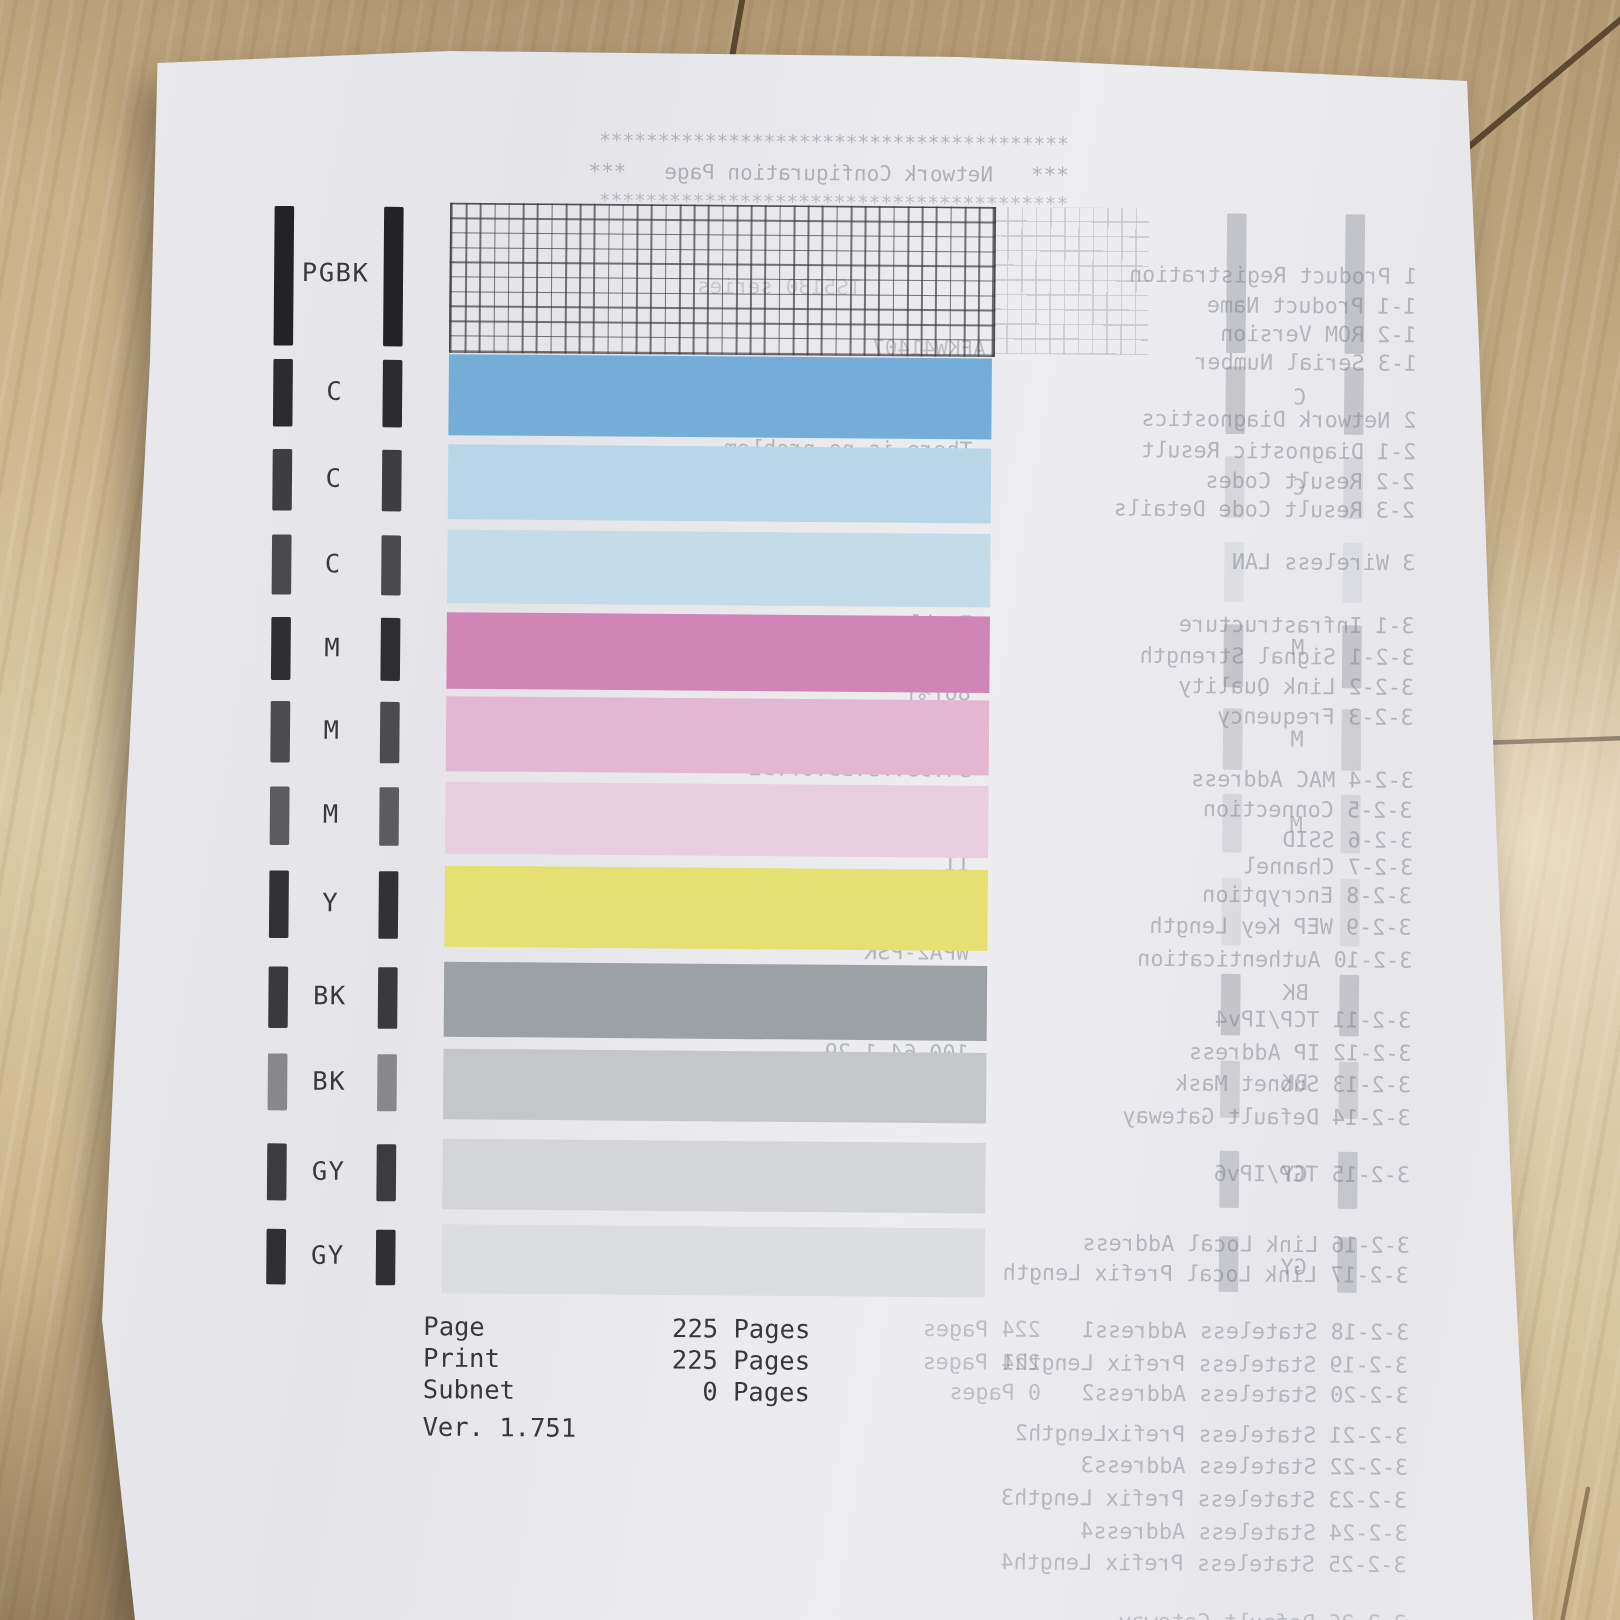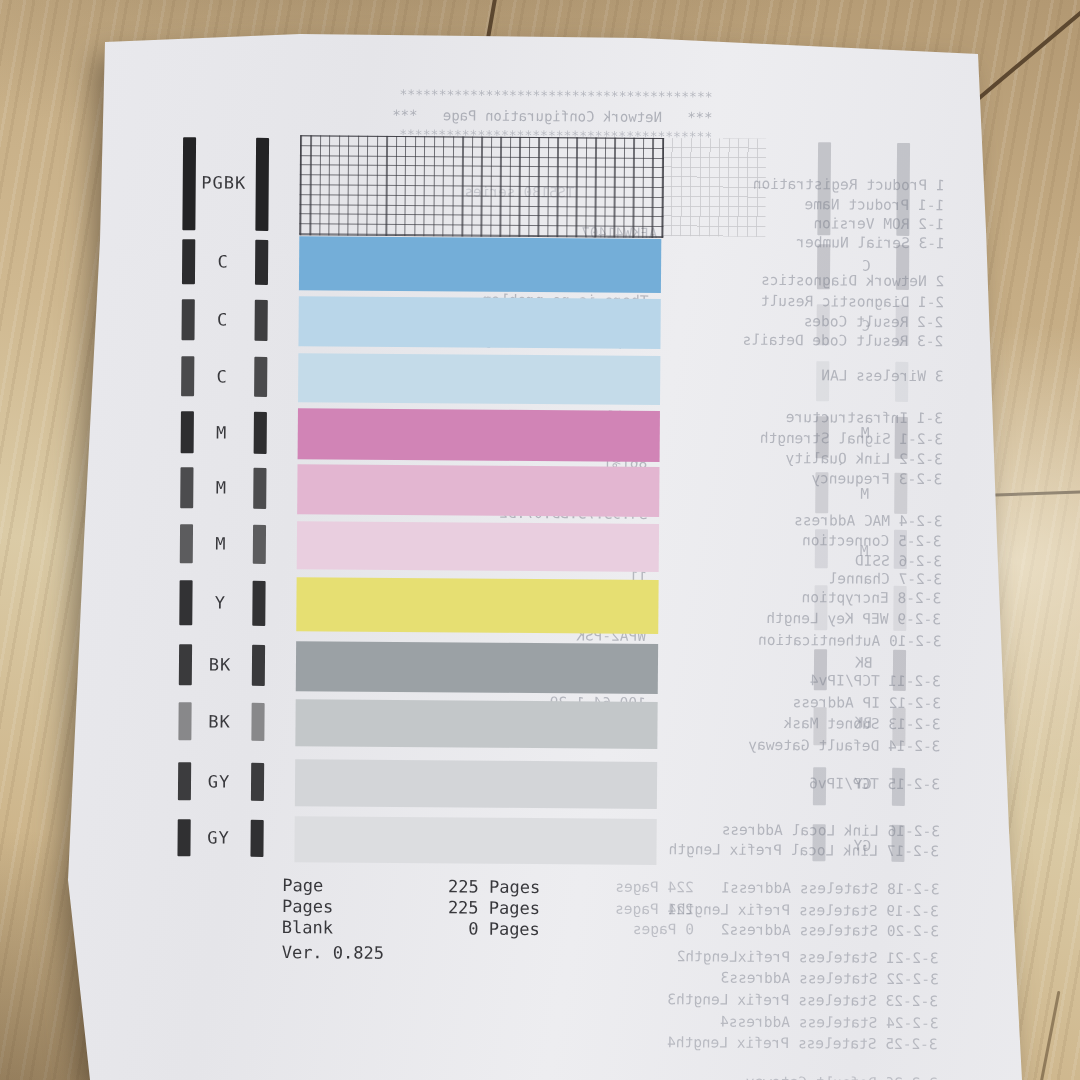--- a/index.html
+++ b/index.html
@@ -166,21 +166,21 @@
           <div class="mline" style="right: 208px; top: 481px; font-size: 14.5px; opacity: 0.5;">M</div>
           <div class="mline" style="right: 208px; top: 538px; font-size: 14.5px; opacity: 0.45;">M</div>
           <div class="mline" style="right: 204px; top: 650px; font-size: 14.5px; opacity: 0.5;">BK</div>
           <div class="mline" style="right: 204px; top: 710px; font-size: 14.5px; opacity: 0.45;">BK</div>
           <div class="mline" style="right: 204px; top: 771px; font-size: 14.5px; opacity: 0.5;">GY</div>
           <div class="mline" style="right: 204px; top: 833px; font-size: 14.5px; opacity: 0.5;">GY</div>
         </div>
 
       <div class="print-front">
         <div class="grid"></div>
-        <div class="version">Ver. 0.825</div>
+        <div class="version">Ver. 1.751</div>
       <div class="vbar" style="left: 183px; top: 137px; height: 93px; background: rgb(35, 35, 37);"></div>
           <div class="vbar" style="left: 256px; top: 137px; height: 93px; background: rgb(35, 35, 37);"></div>
           <div class="rowlabel" style="top: 172px;">PGBK</div>
           <div class="vbar" style="left: 183px; top: 239px; height: 45px; background: rgb(44, 44, 46);"></div>
           <div class="vbar" style="left: 256px; top: 239px; height: 45px; background: rgb(44, 44, 46);"></div>
           <div class="rowlabel" style="top: 251px;">C</div>
           <div class="fillbar" style="top: 235px; height: 54px; background: rgb(116, 174, 216);"></div>
           <div class="vbar" style="left: 183px; top: 299px; height: 41px; background: rgb(62, 62, 64);"></div>
           <div class="vbar" style="left: 256px; top: 299px; height: 41px; background: rgb(62, 62, 64);"></div>
           <div class="rowlabel" style="top: 309px;">C</div>
@@ -215,19 +215,19 @@
           <div class="fillbar" style="top: 698px; height: 47px; background: rgb(195, 199, 201);"></div>
           <div class="vbar" style="left: 183px; top: 762px; height: 38px; background: rgb(60, 60, 62);"></div>
           <div class="vbar" style="left: 256px; top: 762px; height: 38px; background: rgb(60, 60, 62);"></div>
           <div class="rowlabel" style="top: 770.5px;">GY</div>
           <div class="fillbar" style="top: 758px; height: 47px; background: rgb(211, 213, 216);"></div>
           <div class="vbar" style="left: 183px; top: 819px; height: 37px; background: rgb(48, 48, 50);"></div>
           <div class="vbar" style="left: 256px; top: 819px; height: 37px; background: rgb(48, 48, 50);"></div>
           <div class="rowlabel" style="top: 827px;">GY</div>
           <div class="fillbar" style="top: 815px; height: 46px; background: rgb(220, 221, 224);"></div>
           <div class="stat-line" style="top: 874px;"><span>Page</span><span>225 Pages</span></div>
-          <div class="stat-line" style="top: 895px;"><span>Pages</span><span>225 Pages</span></div>
-          <div class="stat-line" style="top: 916px;"><span>Blank</span><span>0 Pages</span></div>
+          <div class="stat-line" style="top: 895px;"><span>Print</span><span>225 Pages</span></div>
+          <div class="stat-line" style="top: 916px;"><span>Subnet</span><span>0 Pages</span></div>
         </div>
 
     </div>
   </div>
 </div>
 
 </body></html>

